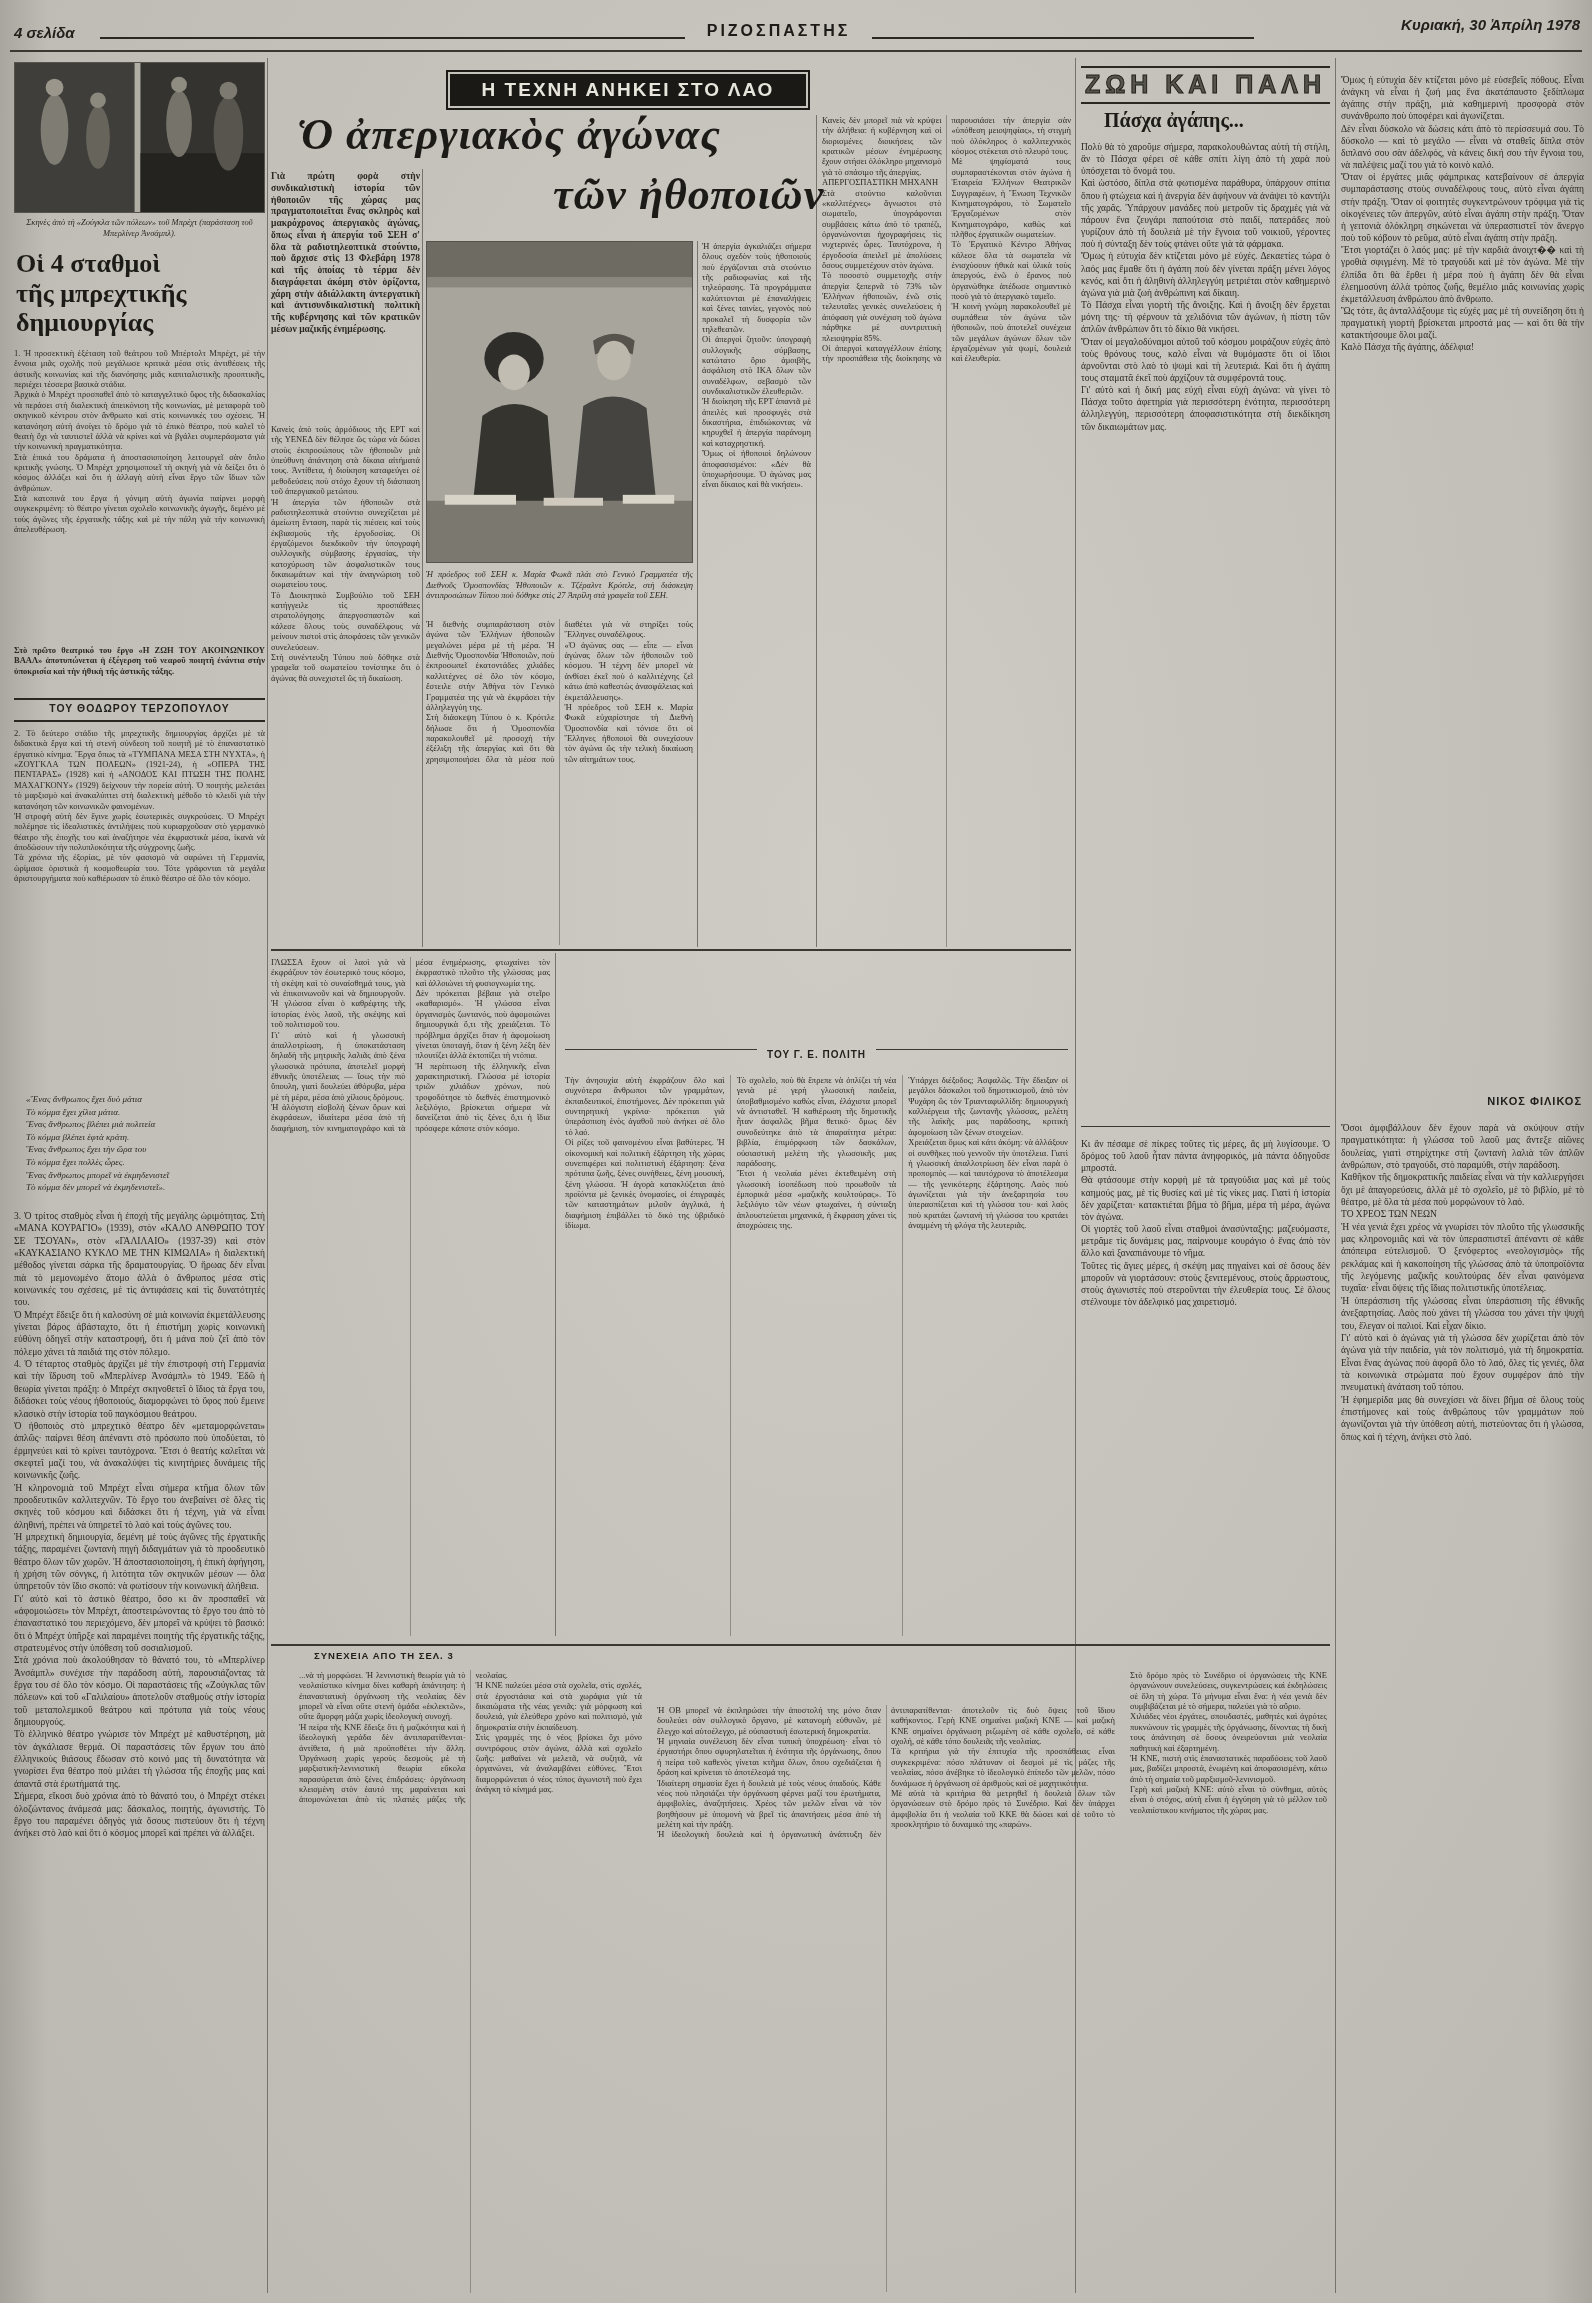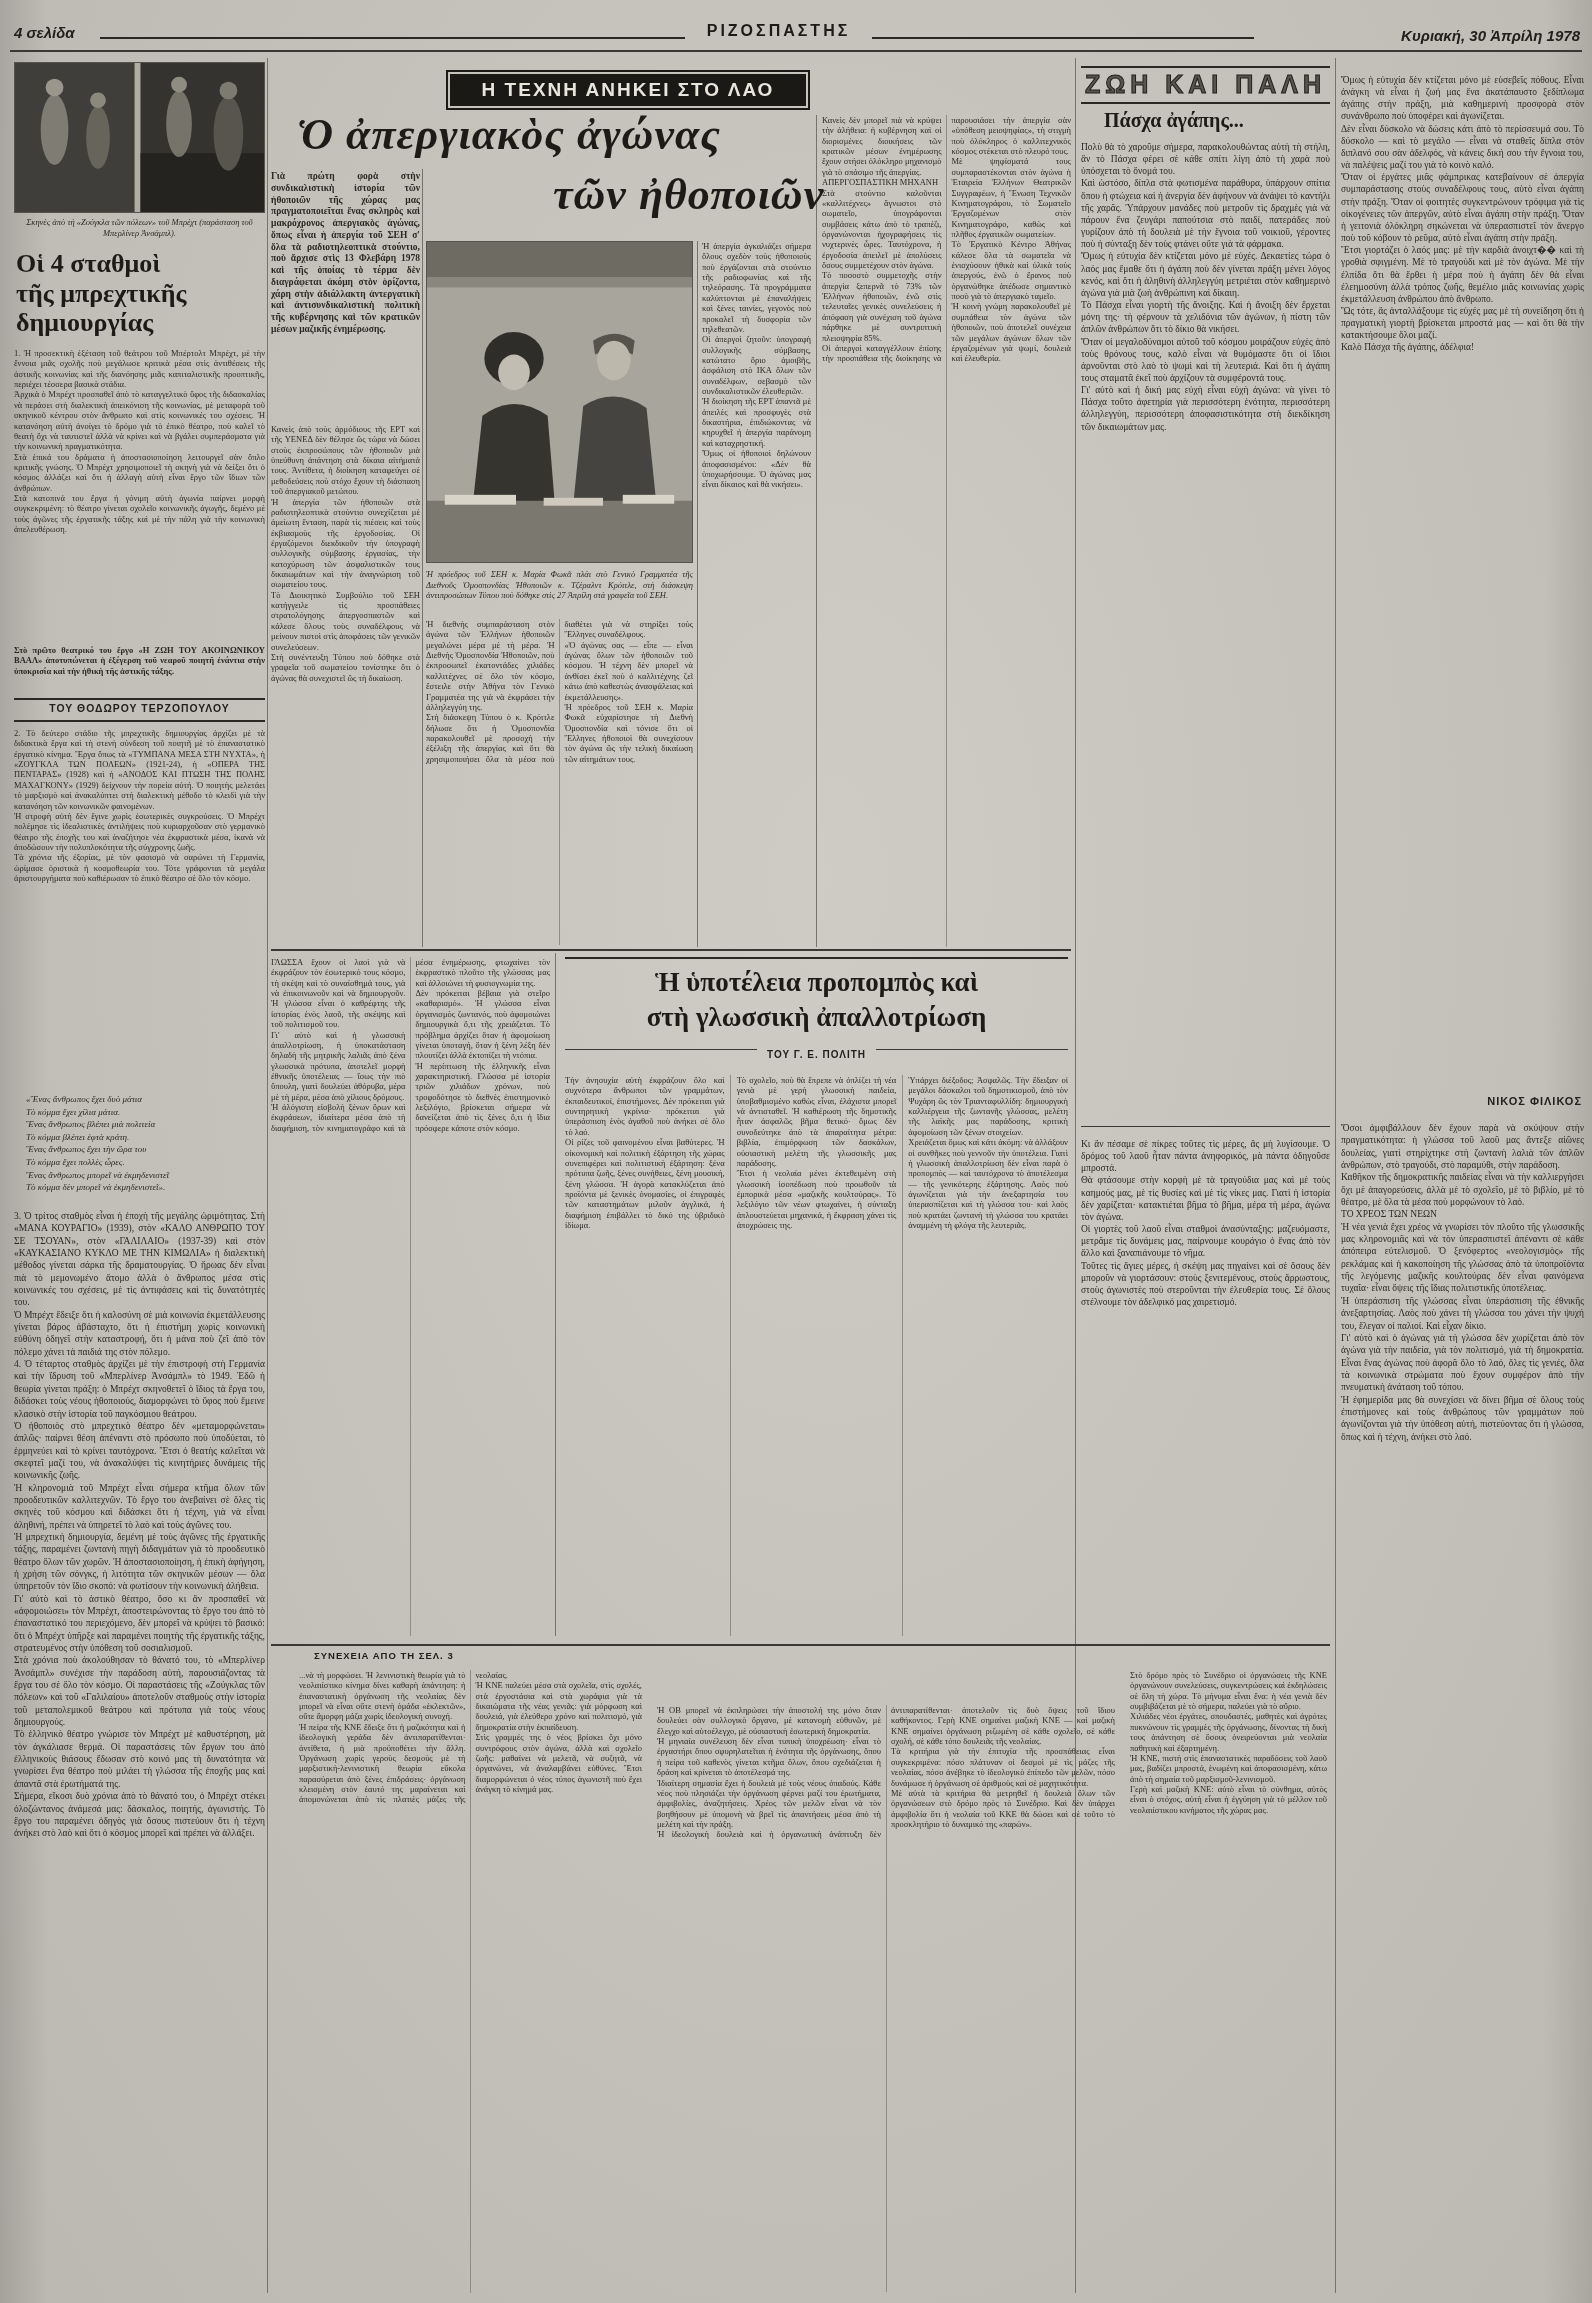--- a/index.html
+++ b/index.html
@@ -43,21 +43,21 @@
 </style>
 </head>
 <body>
 
 <div class="page">
 
   <div class="abs masthead-label" style="left:14px;top:24px;width:119px;height:20px">4 σελίδα</div>
   <div class="abs" style="left:100px;top:37px;width:585px;height:2px;background:#2a2822"></div>
   <div class="abs masthead-title" style="left:693px;top:22px;width:171px;height:22px">ΡΙΖΟΣΠΑΣΤΗΣ</div>
   <div class="abs" style="left:872px;top:37px;width:382px;height:2px;background:#2a2822"></div>
-  <div class="abs masthead-label" style="left:1262px;top:27px;width:318px;height:20px;text-align:right">Κυριακή, 30 Ἀπρίλη 1978</div>
+  <div class="abs masthead-label" style="left:1262px;top:16px;width:318px;height:20px;text-align:right">Κυριακή, 30 Ἀπρίλη 1978</div>
   <div class="hrule" style="left:10px;top:50px;width:1572px"></div>
 
   <div class="vrule" style="left:267px;top:58px;height:2235px"></div>
   <div class="vrule" style="left:1075px;top:58px;height:2235px"></div>
   <div class="vrule" style="left:1335px;top:58px;height:2235px"></div>
   <div class="vrule" style="left:422px;top:169px;height:778px"></div>
   <div class="vrule" style="left:697px;top:241px;height:706px"></div>
   <div class="vrule" style="left:816px;top:115px;height:832px"></div>
   <div class="vrule" style="left:555px;top:953px;height:683px"></div>
 
@@ -181,22 +181,20 @@
 Ἡ νέα γενιὰ ἔχει χρέος νὰ γνωρίσει τὸν πλοῦτο τῆς γλωσσικῆς μας κληρονομιᾶς καὶ νὰ τὸν ὑπερασπιστεῖ ἀπέναντι σὲ κάθε ἀπόπειρα εὐτελισμοῦ. Ὁ ξενόφερτος «νεολογισμὸς» τῆς ρεκλάμας καὶ ἡ κακοποίηση τῆς γλώσσας ἀπὸ τὰ ὑποπροϊόντα τῆς λεγόμενης μαζικῆς κουλτούρας δὲν εἶναι φαινόμενα τυχαῖα· εἶναι ὄψεις τῆς ἴδιας πολιτιστικῆς ὑποτέλειας.
 Ἡ ὑπεράσπιση τῆς γλώσσας εἶναι ὑπεράσπιση τῆς ἐθνικῆς ἀνεξαρτησίας. Λαὸς ποὺ χάνει τὴ γλώσσα του χάνει τὴν ψυχή του, ἔλεγαν οἱ παλιοί. Καὶ εἶχαν δίκιο.
 Γι' αὐτὸ καὶ ὁ ἀγώνας γιὰ τὴ γλώσσα δὲν χωρίζεται ἀπὸ τὸν ἀγώνα γιὰ τὴν παιδεία, γιὰ τὸν πολιτισμό, γιὰ τὴ δημοκρατία. Εἶναι ἕνας ἀγώνας ποὺ ἀφορᾶ ὅλο τὸ λαό, ὅλες τὶς γενιές, ὅλα τὰ κοινωνικὰ στρώματα ποὺ ἔχουν συμφέρον ἀπὸ τὴν πνευματικὴ ἀνάταση τοῦ τόπου.
 Ἡ ἐφημερίδα μας θὰ συνεχίσει νὰ δίνει βῆμα σὲ ὅλους τοὺς ἐπιστήμονες καὶ τοὺς ἀνθρώπους τῶν γραμμάτων ποὺ ἀγωνίζονται γιὰ τὴν ὑπόθεση αὐτή, πιστεύοντας ὅτι ἡ γλώσσα, ὅπως καὶ ἡ τέχνη, ἀνήκει στὸ λαό.</div>
 
   <div class="abs body-text small cols2" style="left:271px;top:957px;width:279px;height:679px">ΓΛΩΣΣΑ ἔχουν οἱ λαοὶ γιὰ νὰ ἐκφράζουν τὸν ἐσωτερικό τους κόσμο, τὴ σκέψη καὶ τὸ συναίσθημά τους, γιὰ νὰ ἐπικοινωνοῦν καὶ νὰ δημιουργοῦν. Ἡ γλώσσα εἶναι ὁ καθρέφτης τῆς ἱστορίας ἑνὸς λαοῦ, τῆς σκέψης καὶ τοῦ πολιτισμοῦ του.
 Γι' αὐτὸ καὶ ἡ γλωσσικὴ ἀπαλλοτρίωση, ἡ ὑποκατάσταση δηλαδὴ τῆς μητρικῆς λαλιᾶς ἀπὸ ξένα γλωσσικὰ πρότυπα, ἀποτελεῖ μορφὴ ἐθνικῆς ὑποτέλειας — ἴσως τὴν πιὸ ὕπουλη, γιατὶ δουλεύει ἀθόρυβα, μέρα μὲ τὴ μέρα, μέσα ἀπὸ χίλιους δρόμους.
 Ἡ ἀλόγιστη εἰσβολὴ ξένων ὅρων καὶ ἐκφράσεων, ἰδιαίτερα μέσα ἀπὸ τὴ διαφήμιση, τὸν κινηματογράφο καὶ τὰ μέσα ἐνημέρωσης, φτωχαίνει τὸν ἐκφραστικὸ πλοῦτο τῆς γλώσσας μας καὶ ἀλλοιώνει τὴ φυσιογνωμία της.
 Δὲν πρόκειται βέβαια γιὰ στεῖρο «καθαρισμό». Ἡ γλώσσα εἶναι ὀργανισμὸς ζωντανός, ποὺ ἀφομοιώνει δημιουργικὰ ὅ,τι τῆς χρειάζεται. Τὸ πρόβλημα ἀρχίζει ὅταν ἡ ἀφομοίωση γίνεται ὑποταγή, ὅταν ἡ ξένη λέξη δὲν πλουτίζει ἀλλὰ ἐκτοπίζει τὴ ντόπια.
 Ἡ περίπτωση τῆς ἑλληνικῆς εἶναι χαρακτηριστική. Γλώσσα μὲ ἱστορία τριῶν χιλιάδων χρόνων, ποὺ τροφοδότησε τὸ διεθνὲς ἐπιστημονικὸ λεξιλόγιο, βρίσκεται σήμερα νὰ δανείζεται ἀπὸ τὶς ξένες ὅ,τι ἡ ἴδια πρόσφερε κάποτε στὸν κόσμο.</div>
-  <div class="abs headline-serif" style="left:565px;top:957px;width:503px;height:86px;font-size:27px;line-height:1.3;text-align:center;white-space:pre-line;border-top:2px solid #2a2822;padding-top:6px">Ἡ ὑποτέλεια προπομπὸς καὶ
-στὴ γλωσσικὴ ἀπαλλοτρίωση</div>
   <div class="abs lang-byline" style="left:565px;top:1049px;width:503px;height:18px">
     <span>ΤΟΥ Γ. Ε. ΠΟΛΙΤΗ</span>
   </div>
   <div class="abs body-text small cols3" style="left:565px;top:1075px;width:503px;height:561px">Τὴν ἀνησυχία αὐτὴ ἐκφράζουν ὅλο καὶ συχνότερα ἄνθρωποι τῶν γραμμάτων, ἐκπαιδευτικοί, ἐπιστήμονες. Δὲν πρόκειται γιὰ συντηρητικὴ γκρίνια· πρόκειται γιὰ ὑπεράσπιση ἑνὸς ἀγαθοῦ ποὺ ἀνήκει σὲ ὅλο τὸ λαό.
 Οἱ ρίζες τοῦ φαινομένου εἶναι βαθύτερες. Ἡ οἰκονομικὴ καὶ πολιτικὴ ἐξάρτηση τῆς χώρας συνεπιφέρει καὶ πολιτιστικὴ ἐξάρτηση: ξένα πρότυπα ζωῆς, ξένες συνήθειες, ξένη μουσική, ξένη γλώσσα. Ἡ ἀγορὰ κατακλύζεται ἀπὸ προϊόντα μὲ ξενικὲς ὀνομασίες, οἱ ἐπιγραφὲς τῶν καταστημάτων μιλοῦν ἀγγλικά, ἡ διαφήμιση ἐπιβάλλει τὸ δικό της ὑβριδικὸ ἰδίωμα.
 Τὸ σχολεῖο, ποὺ θὰ ἔπρεπε νὰ ὁπλίζει τὴ νέα γενιὰ μὲ γερὴ γλωσσικὴ παιδεία, ὑποβαθμισμένο καθὼς εἶναι, ἐλάχιστα μπορεῖ νὰ ἀντισταθεῖ. Ἡ καθιέρωση τῆς δημοτικῆς ἦταν ἀσφαλῶς βῆμα θετικό· ὅμως δὲν συνοδεύτηκε ἀπὸ τὰ ἀπαραίτητα μέτρα: βιβλία, ἐπιμόρφωση τῶν δασκάλων, οὐσιαστικὴ μελέτη τῆς γλωσσικῆς μας παράδοσης.
 Ἔτσι ἡ νεολαία μένει ἐκτεθειμένη στὴ γλωσσικὴ ἰσοπέδωση ποὺ προωθοῦν τὰ ἐμπορικὰ μέσα «μαζικῆς κουλτούρας». Τὸ λεξιλόγιο τῶν νέων φτωχαίνει, ἡ σύνταξη ἁπλουστεύεται μηχανικά, ἡ ἔκφραση χάνει τὶς ἀποχρώσεις της.
 Ὑπάρχει διέξοδος; Ἀσφαλῶς. Τὴν ἔδειξαν οἱ μεγάλοι δάσκαλοι τοῦ δημοτικισμοῦ, ἀπὸ τὸν Ψυχάρη ὣς τὸν Τριανταφυλλίδη: δημιουργικὴ καλλιέργεια τῆς ζωντανῆς γλώσσας, μελέτη τῆς λαϊκῆς μας παράδοσης, κριτικὴ ἀφομοίωση τῶν ξένων στοιχείων.
 Χρειάζεται ὅμως καὶ κάτι ἀκόμη: νὰ ἀλλάξουν οἱ συνθῆκες ποὺ γεννοῦν τὴν ὑποτέλεια. Γιατὶ ἡ γλωσσικὴ ἀπαλλοτρίωση δὲν εἶναι παρὰ ὁ προπομπὸς — καὶ ταυτόχρονα τὸ ἀποτέλεσμα — τῆς γενικότερης ἐξάρτησης. Λαὸς ποὺ ἀγωνίζεται γιὰ τὴν ἀνεξαρτησία του ὑπερασπίζεται καὶ τὴ γλώσσα του· καὶ λαὸς ποὺ κρατάει ζωντανὴ τὴ γλώσσα του κρατάει ἀναμμένη τὴ φλόγα τῆς λευτεριᾶς.</div>
 

